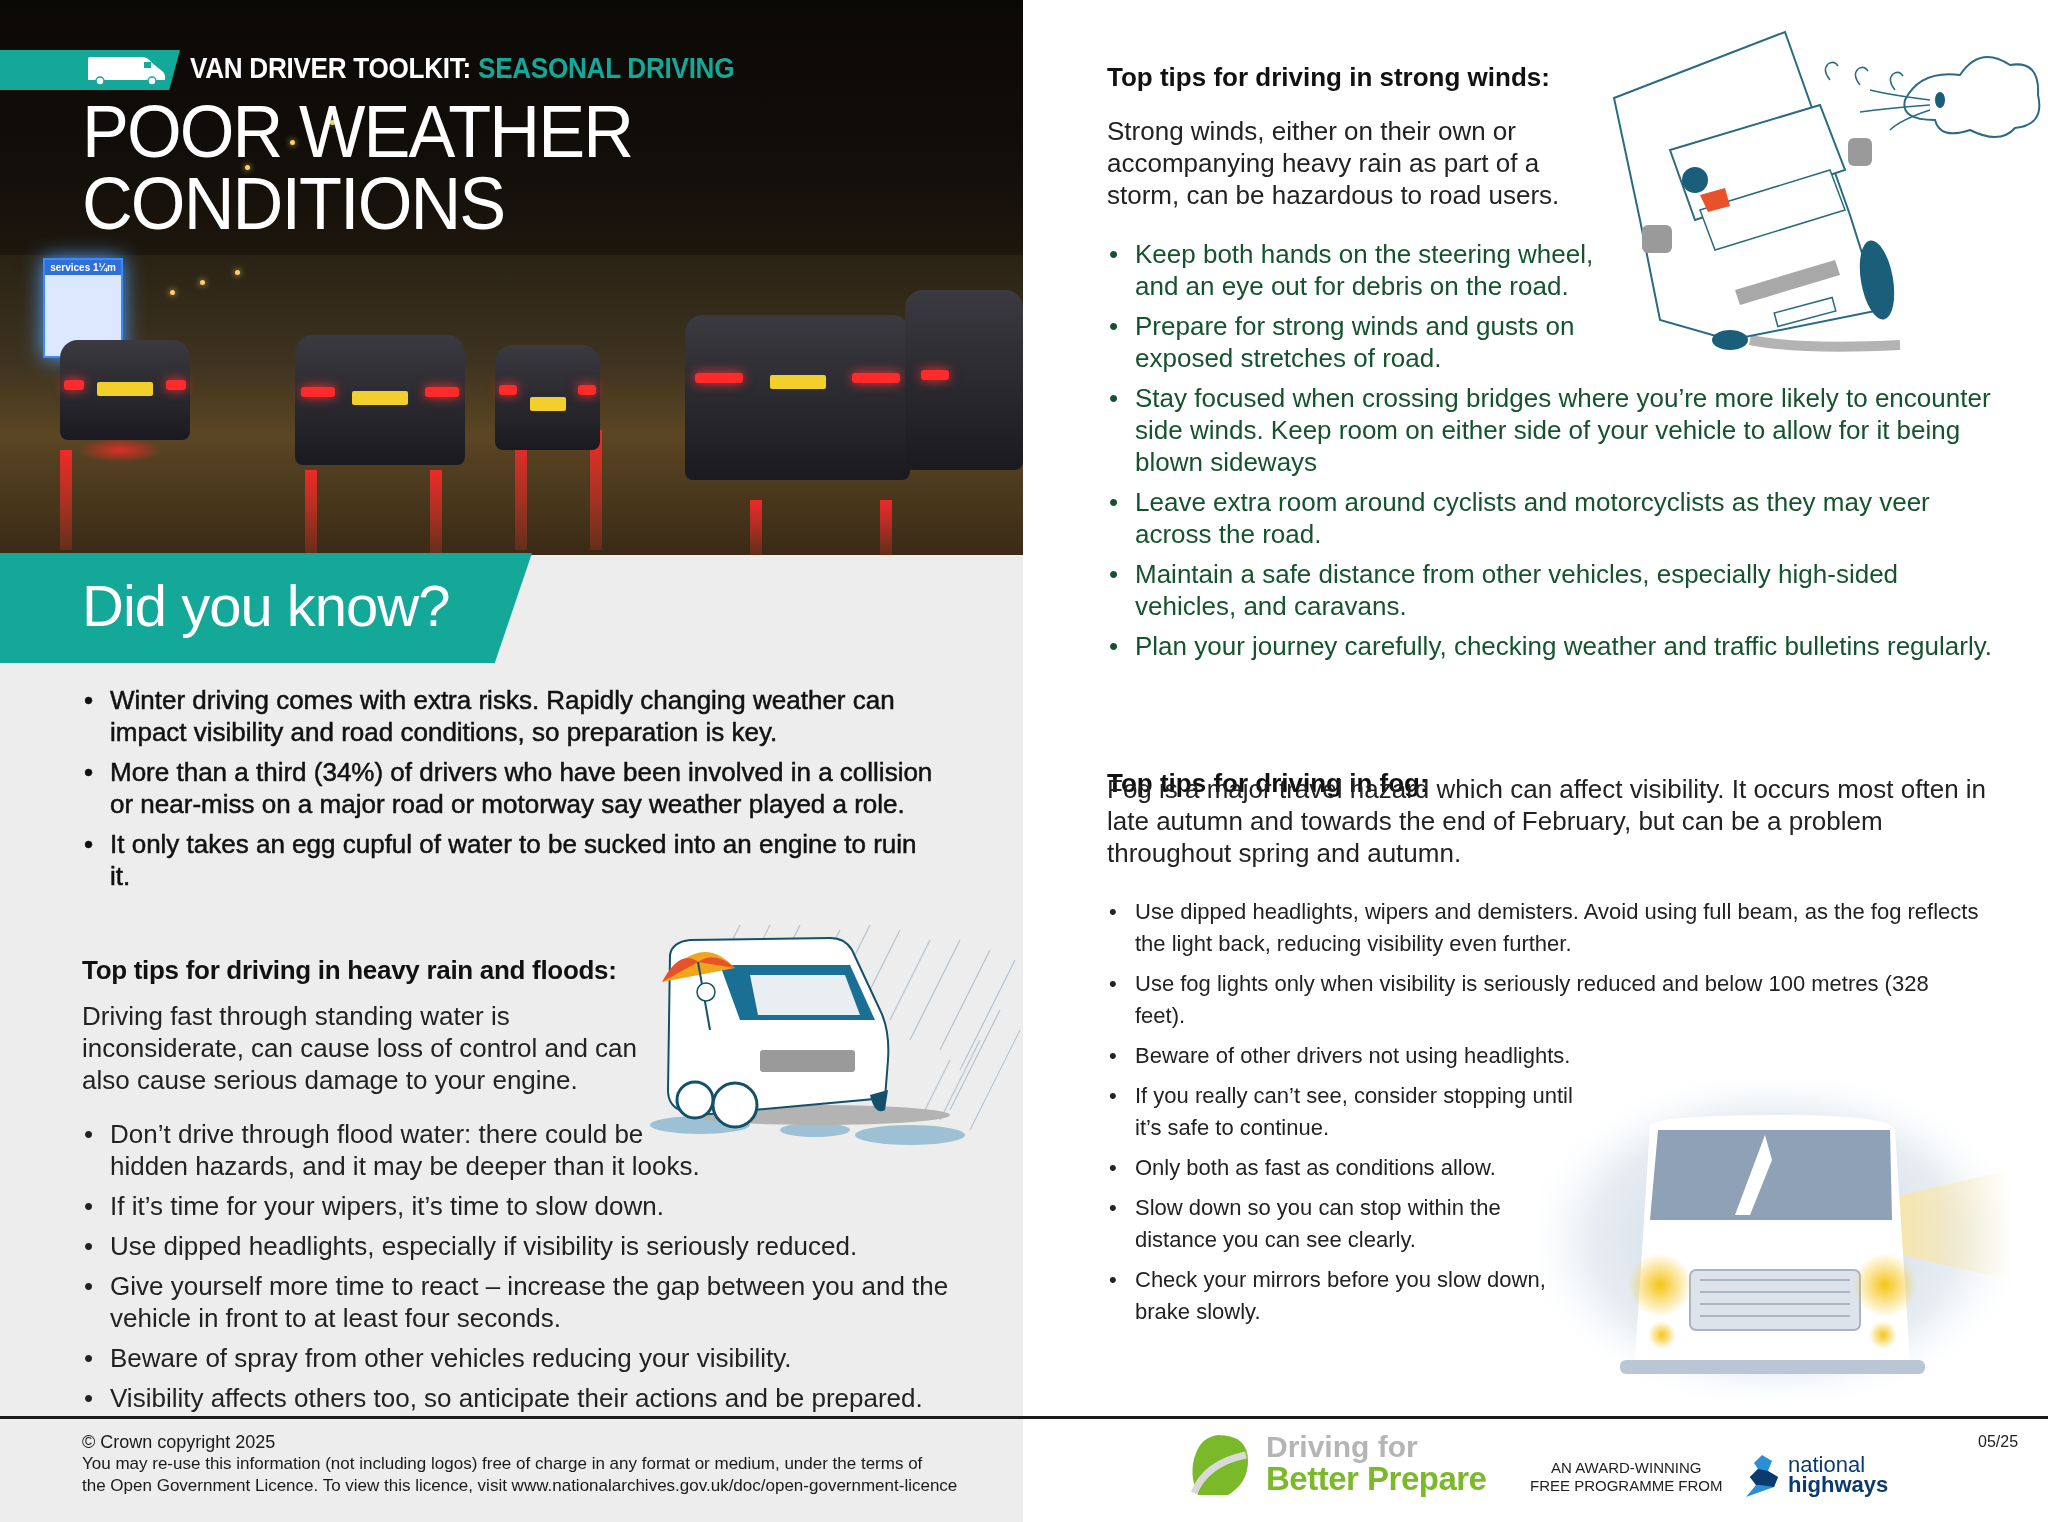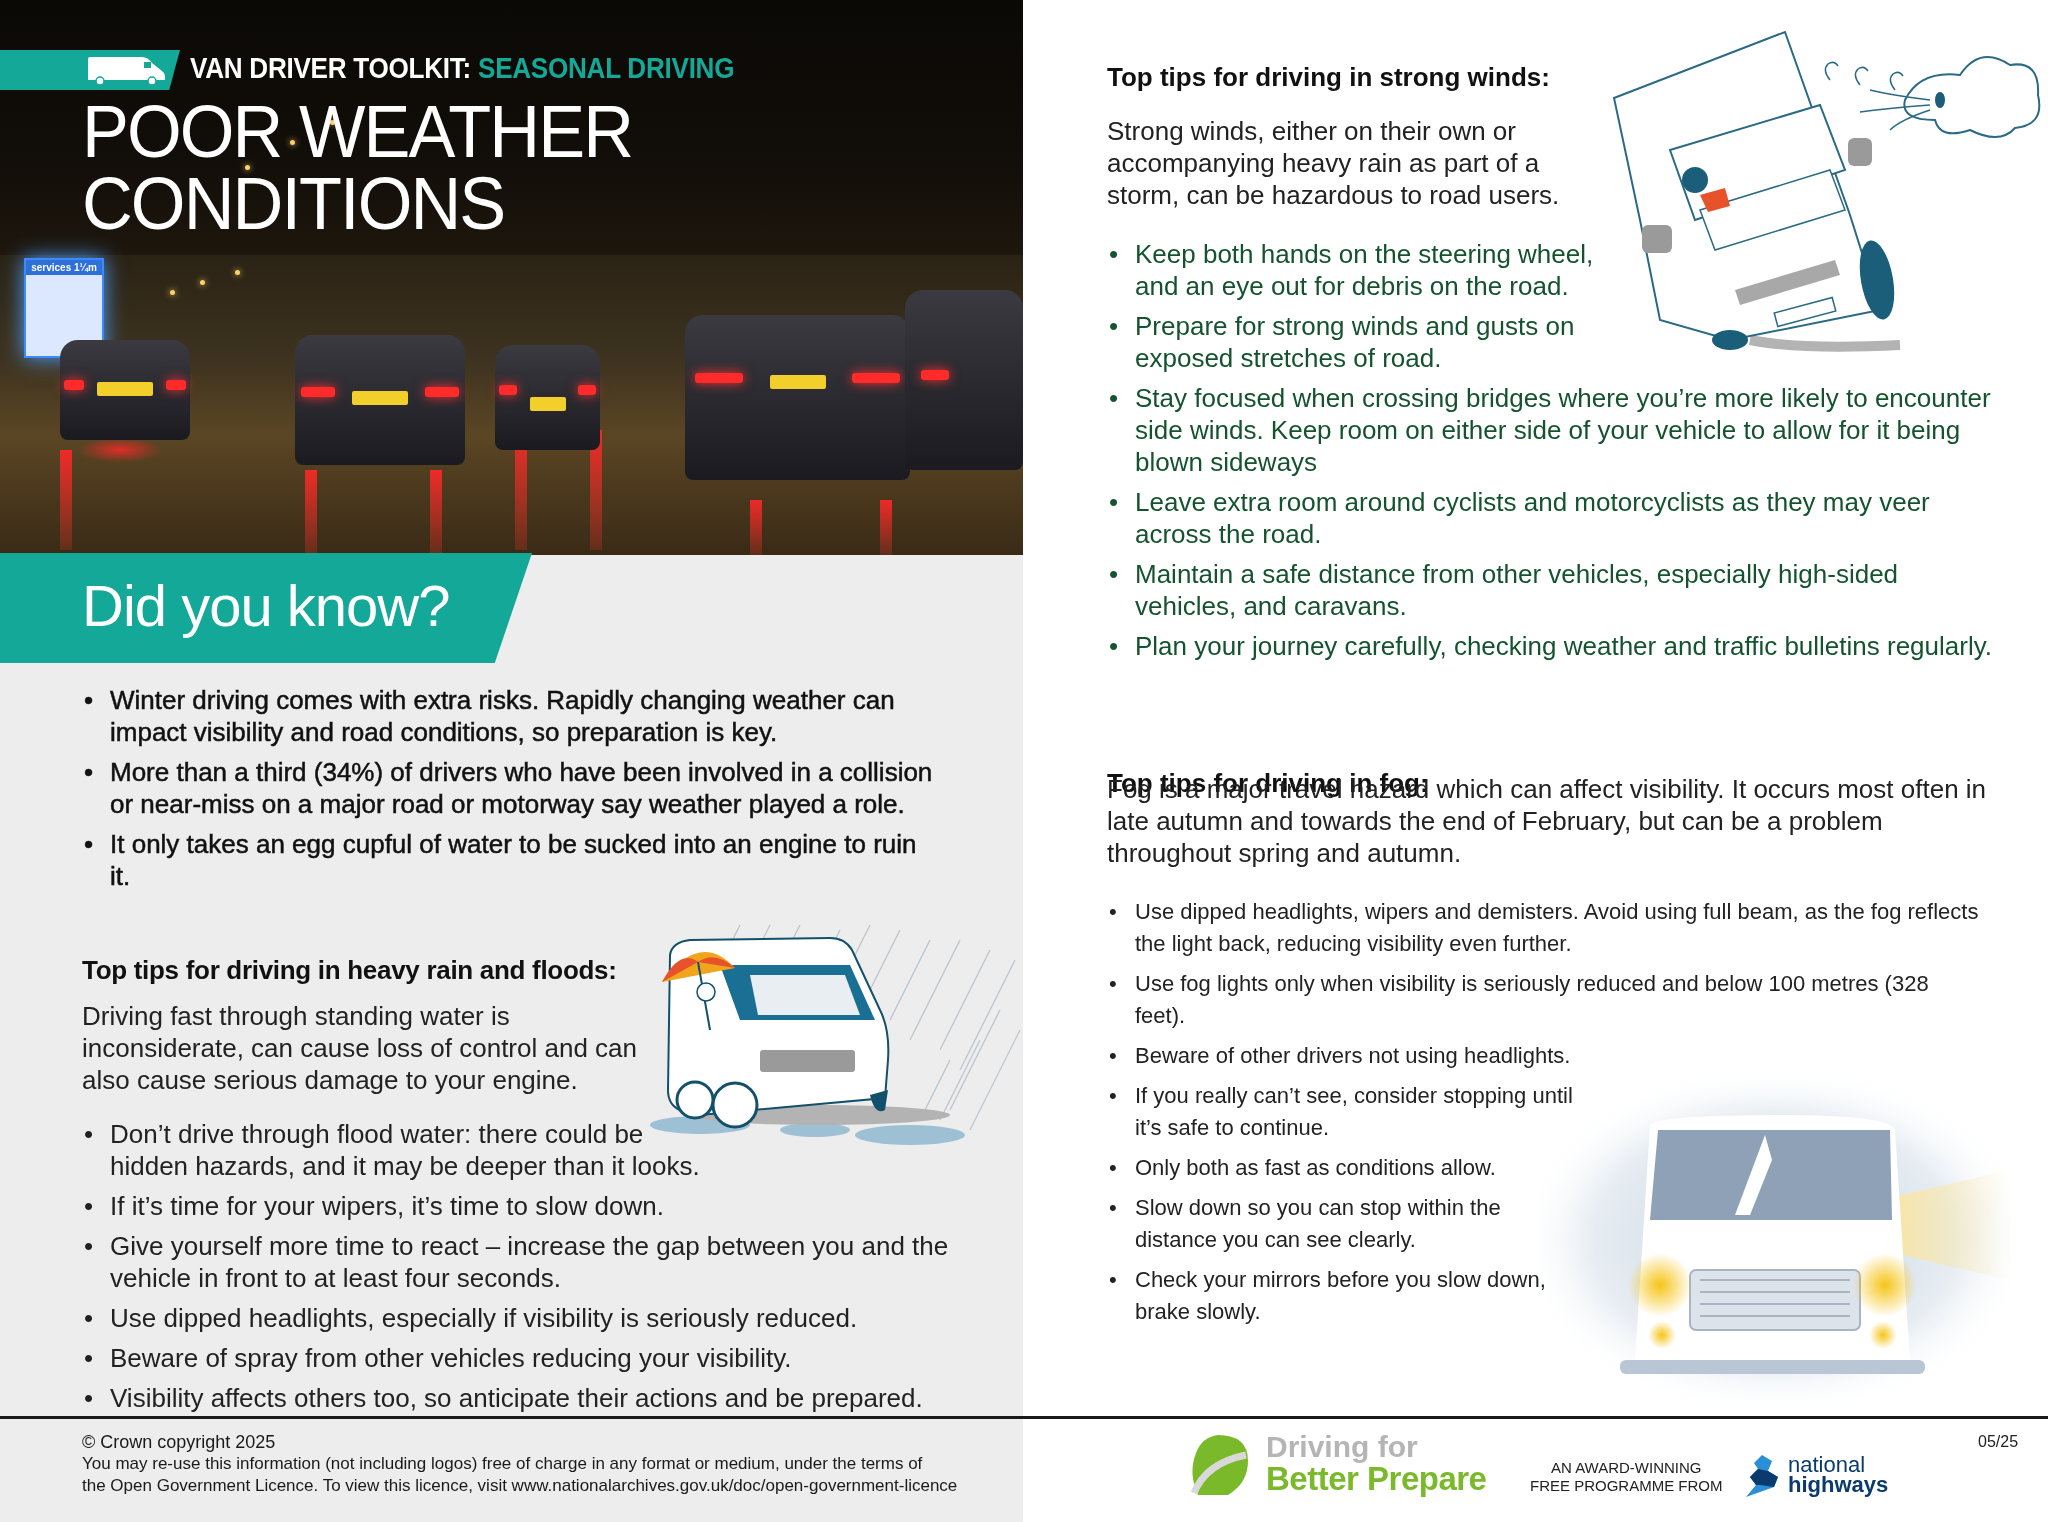--- a/index.html
+++ b/index.html
@@ -18,21 +18,21 @@
        radial-gradient(ellipse 50px 16px at 330px 168px, rgba(255,40,40,.9), transparent 70%),
        radial-gradient(ellipse 50px 16px at 430px 168px, rgba(255,40,40,.9), transparent 70%),
        radial-gradient(ellipse 40px 12px at 520px 160px, rgba(255,40,40,.8), transparent 70%),
        radial-gradient(ellipse 50px 16px at 760px 125px, rgba(255,40,40,.9), transparent 70%),
        radial-gradient(ellipse 50px 16px at 880px 125px, rgba(255,40,40,.9), transparent 70%),
        linear-gradient(180deg, #2a2214 0%, #3e3320 35%, #5b4624 60%, #3a2a16 100%); }
   .hero-streak { position: absolute; width: 12px; background: linear-gradient(180deg, rgba(255,40,40,.9), rgba(255,60,40,.2)); }
   .car { position: absolute; background: linear-gradient(180deg, #3a3a40, #1a1a20); border-radius: 18px 18px 8px 8px; }
   .car .plate { position: absolute; background: #f3cf2c; height: 14px; width: 56px; left: 50%; transform: translateX(-50%); border-radius: 2px; }
   .car .tl { position: absolute; width: 34px; height: 10px; background: #ff2a2a; box-shadow: 0 0 12px #ff3030; border-radius: 3px; }
-  .sign { position: absolute; left: 24px; top: 258px; width: 80px; height: 100px; background: #dbe8ff; border: 2px solid #3b8bff; box-shadow: 0 0 20px #4ca0ff; }
+  .sign { position: absolute; left: 43px; top: 258px; width: 80px; height: 100px; background: #dbe8ff; border: 2px solid #3b8bff; box-shadow: 0 0 20px #4ca0ff; }
   .sign-text { font-size: 10px; color: #1b4fb8; background: #2f6fd8; color: #fff; text-align: center; padding: 2px 0; font-weight: bold; }
   .lamp { position: absolute; width: 5px; height: 5px; background: #ffcf6a; border-radius: 50%; box-shadow: 0 0 6px #ffcf6a; }
 
   .kicker-bar { position: absolute; left: 0; top: 50px; width: 180px; height: 40px; background: #13a898;
                 clip-path: polygon(0 0, 100% 0, 94% 100%, 0 100%); }
   .van-icon { position: absolute; left: 86px; top: 55px; width: 82px; height: 30px; }
   .kicker { position: absolute; left: 190px; top: 52px; font-size: 29px; font-weight: bold; color: #ffffff; letter-spacing: -0.3px; transform: scaleX(0.9); transform-origin: left; white-space: nowrap; }
   .kicker .accent { color: #13a898; }
   .title { position: absolute; left: 82px; top: 96px; font-size: 74px; line-height: 72px; color: #ffffff; font-weight: normal; letter-spacing: -2px; transform: scaleX(0.95); transform-origin: left; }
 
@@ -184,22 +184,22 @@
   <path d="M230 175 Q235 196 245 190 L248 170 Z" fill="#13506b"></path>
   <path d="M22 62 Q60 10 95 48 Z" fill="#f0a51c"></path>
   <path d="M22 62 Q40 28 58 42 Z" fill="#e8522a"></path>
   <path d="M58 42 Q75 30 95 48 Z" fill="#e8522a"></path>
   <line x1="58" y1="42" x2="70" y2="110" stroke="#13506b" stroke-width="2"></line>
   <circle cx="66" cy="72" r="9" fill="#ffffff" stroke="#13506b" stroke-width="1.5"></circle>
 </svg>
 <ul class="bullets rain-list">
   <li style="width:620px">Don’t drive through flood water: there could be hidden hazards, and it may be deeper than it looks.</li>
   <li>If it’s time for your wipers, it’s time to slow down.</li>
+  <li>Use dipped headlights, especially if visibility is seriously reduced.</li>
   <li style="width:880px">Give yourself more time to react – increase the gap between you and the vehicle in front to at least four seconds.</li>
-  <li>Use dipped headlights, especially if visibility is seriously reduced.</li>
   <li>Beware of spray from other vehicles reducing your visibility.</li>
   <li>Visibility affects others too, so anticipate their actions and be prepared.</li>
 </ul>
 
 <h3 class="h-wind">Top tips for driving in strong winds:</h3>
 <p class="p-wind">Strong winds, either on their own or accompanying heavy rain as part of a storm, can be hazardous to road users.</p>
 <svg class="wind-illus" viewBox="0 0 448 350">
   <path d="M150 320 Q200 330 300 325" stroke="#b3b3b3" stroke-width="10" fill="none"></path>
   <path d="M14 78 L185 12 L250 195 L280 290 L130 320 L60 300 L40 200 Z" fill="#ffffff" stroke="#2a6a84" stroke-width="2"></path>
   <path d="M70 130 L220 85 L245 150 L95 200 Z" fill="#ffffff" stroke="#2a6a84" stroke-width="2"></path>

